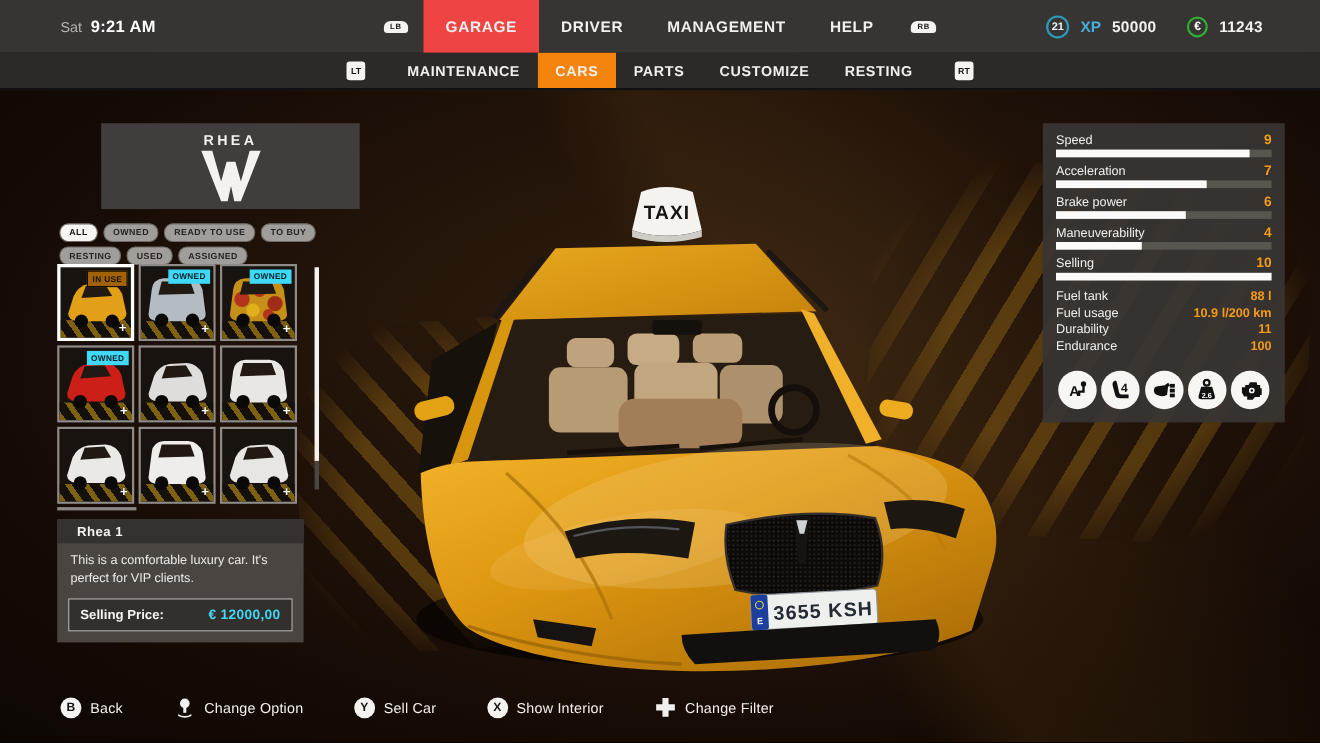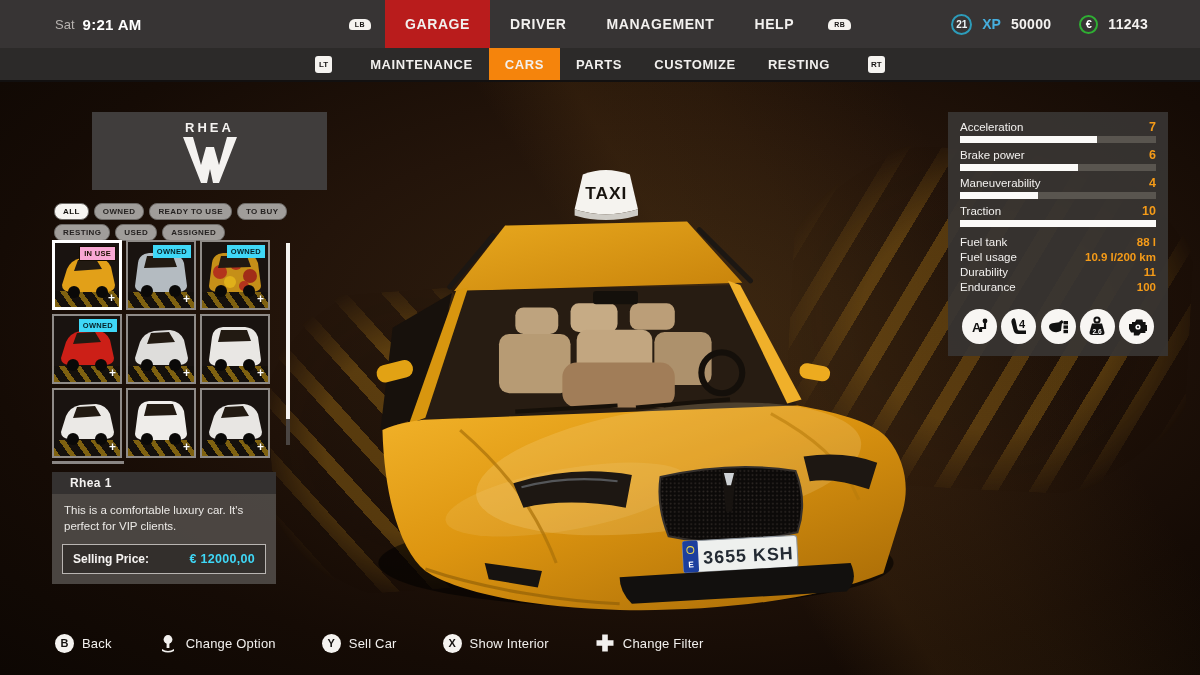--- a/index.html
+++ b/index.html
@@ -19,21 +19,21 @@
 
   
   #topbar{position:absolute;left:0;top:0;width:100%;height:48px;background:#373434;display:flex;align-items:stretch;z-index:30;}
   #clock{position:absolute;left:55px;top:0;height:48px;display:flex;align-items:center;gap:8px;}
   #clock .day{color:#b7b3b0;font-size:13px;}
   #clock .time{color:#fff;font-size:15px;font-weight:bold;letter-spacing:.3px;}
   #main-tabs{position:absolute;left:0;top:0;width:100%;height:48px;display:flex;justify-content:center;align-items:stretch;}
   .shoulder{align-self:center;background:#f5f3f0;color:#151312;font-size:7px;font-weight:bold;
     border-radius:6px 6px 3px 3px;padding:2px 6px;margin:0 14px;letter-spacing:.5px;}
   .mtab{display:flex;align-items:center;padding:0 20px;color:#f2f0ee;font-weight:bold;font-size:14px;letter-spacing:.6px;cursor:pointer;}
-  .mtab.active{background:#b91c1c;}
+  .mtab.active{background:#ef4444;}
   #wallet{position:absolute;right:52px;top:0;height:48px;display:flex;align-items:center;gap:10px;}
   .lvl-badge{width:21px;height:21px;border-radius:50%;border:2px solid #2d9cba;color:#eef6f8;
     font-size:10px;font-weight:bold;display:flex;align-items:center;justify-content:center;}
   .xp-label{color:#46aede;font-weight:bold;font-size:14px;}
   .xp-val{color:#f4f2f0;font-weight:bold;font-size:14px;letter-spacing:.3px;margin-right:18px;}
   .euro-badge{width:19px;height:19px;border-radius:50%;border:2px solid #2fae33;color:#fff;
     font-size:11px;font-weight:bold;display:flex;align-items:center;justify-content:center;}
   .money-val{color:#f4f2f0;font-weight:bold;font-size:14px;letter-spacing:.3px;}
 
   
@@ -53,21 +53,21 @@
   .pill.active{background:#f7f5f2;color:#141210;}
 
   #thumb-grid{position:absolute;left:52px;top:240px;width:219px;display:grid;
     grid-template-columns:repeat(3,70px);grid-auto-rows:70px;gap:4px;z-index:20;}
   .tile{position:relative;border:2px solid #8f8b88;background:#191310;cursor:pointer;overflow:hidden;}
   .tile.selected{border:3px solid #fff;}
   .tile .floorstrip{position:absolute;left:0;bottom:0;width:100%;height:16px;opacity:.9;
     background:repeating-linear-gradient(55deg,#8a6a10 0 5px,#14100c 5px 13px);}
   .tile svg{position:absolute;inset:0;}
   .badge{position:absolute;top:3px;right:3px;font-size:7.5px;font-weight:bold;padding:2px 4px;letter-spacing:.3px;z-index:3;}
-  .badge.inuse{background:#f9a8d4;color:#1a1000;border:1px solid #140c02;text-align:right;}
+  .badge.inuse{background:#a16207;color:#1a1000;border:1px solid #140c02;text-align:right;}
   .badge.owned{background:#3fd8f7;color:#062126;}
   .plus{position:absolute;right:4px;bottom:2px;color:#fff;font-size:12px;font-weight:bold;z-index:3;text-shadow:0 0 2px #000;}
   #grid-scroll-h{position:absolute;left:52px;top:461px;width:72px;height:3px;background:#8a8684;z-index:20;}
   #grid-scrollbar{position:absolute;left:286px;top:243px;width:4px;height:202px;background:#4a4542;z-index:20;cursor:pointer;}
   #grid-scrollbar .thumb{width:4px;height:176px;background:#f5f3f0;}
 
   #desc-panel{position:absolute;left:52px;top:472px;width:224px;background:rgba(82,77,74,.88);z-index:20;padding-bottom:10px;}
   #desc-header{background:#343130;height:22px;display:flex;align-items:center;padding-left:18px;
     color:#f4f2f0;font-size:12px;font-weight:bold;letter-spacing:.4px;}
   #desc-body{color:#eceae7;font-size:11.5px;line-height:1.35;padding:9px 12px 8px 12px;}
@@ -322,20 +322,29 @@
     <div id="price-box">
       <span id="price-label">Selling Price:</span>
       <span id="price-value">€ 12000,00</span>
     </div>
   </div>
 
   <div id="stats-panel">
     <div id="stat-bars">
         <div class="stat-row">
           <div class="stat-top">
+            <span class="stat-label">Speed</span>
+            <span class="stat-value">9</span>
+          </div>
+          <div class="stat-track">
+            <div class="stat-fill" style="width: 90%;"></div>
+          </div>
+        </div>
+        <div class="stat-row">
+          <div class="stat-top">
             <span class="stat-label">Acceleration</span>
             <span class="stat-value">7</span>
           </div>
           <div class="stat-track">
             <div class="stat-fill" style="width: 70%;"></div>
           </div>
         </div>
         <div class="stat-row">
           <div class="stat-top">
             <span class="stat-label">Brake power</span>
@@ -349,21 +358,21 @@
           <div class="stat-top">
             <span class="stat-label">Maneuverability</span>
             <span class="stat-value">4</span>
           </div>
           <div class="stat-track">
             <div class="stat-fill" style="width: 40%;"></div>
           </div>
         </div>
         <div class="stat-row">
           <div class="stat-top">
-            <span class="stat-label">Traction</span>
+            <span class="stat-label">Selling</span>
             <span class="stat-value">10</span>
           </div>
           <div class="stat-track">
             <div class="stat-fill" style="width: 100%;"></div>
           </div>
         </div>
       </div>
     <div id="spec-list">
         <div class="spec-row">
           <span class="spec-label">Fuel tank</span>

